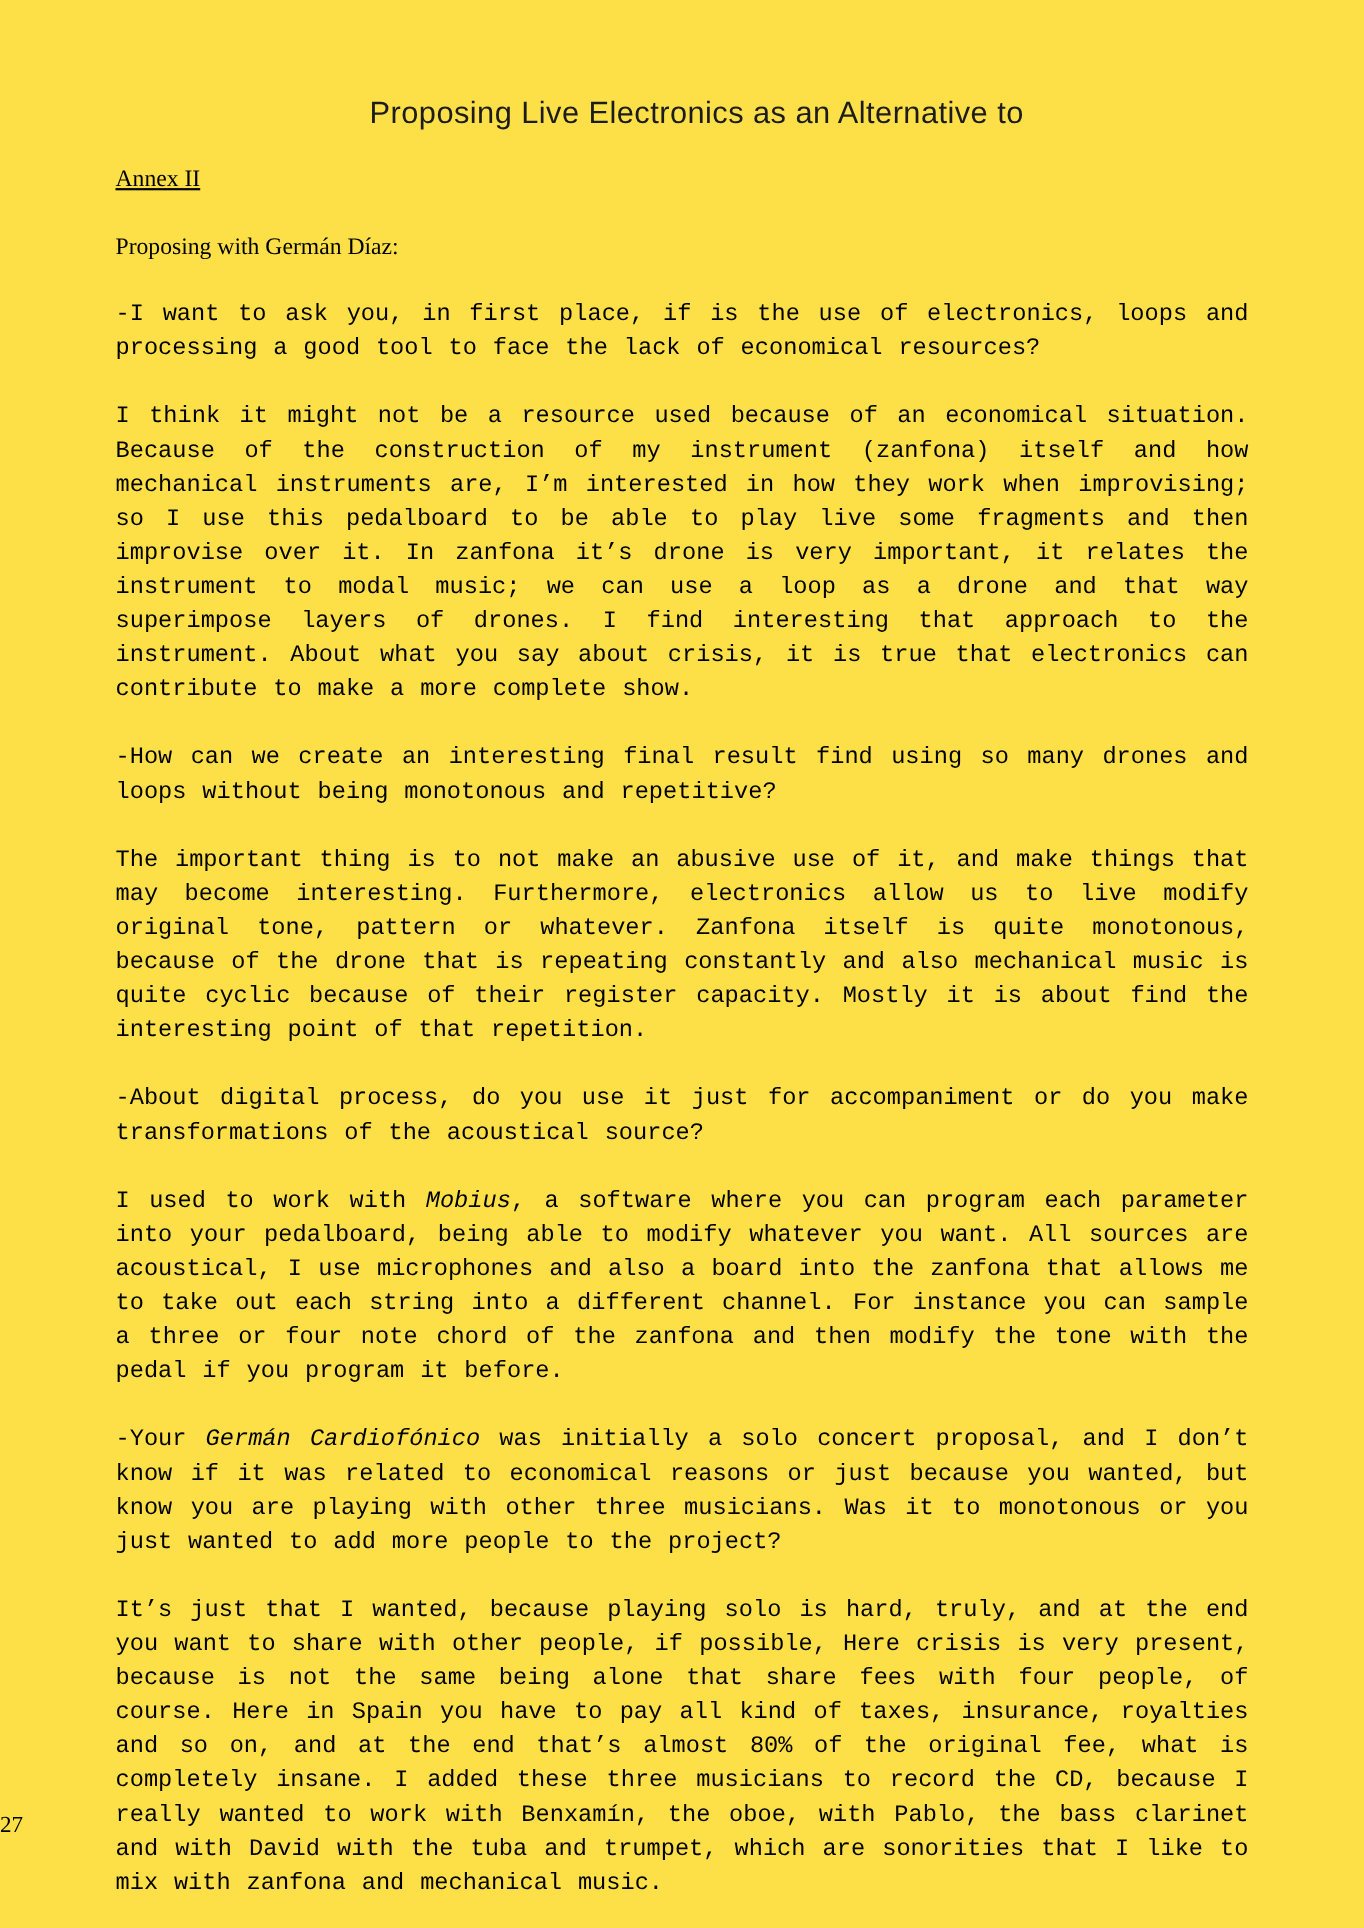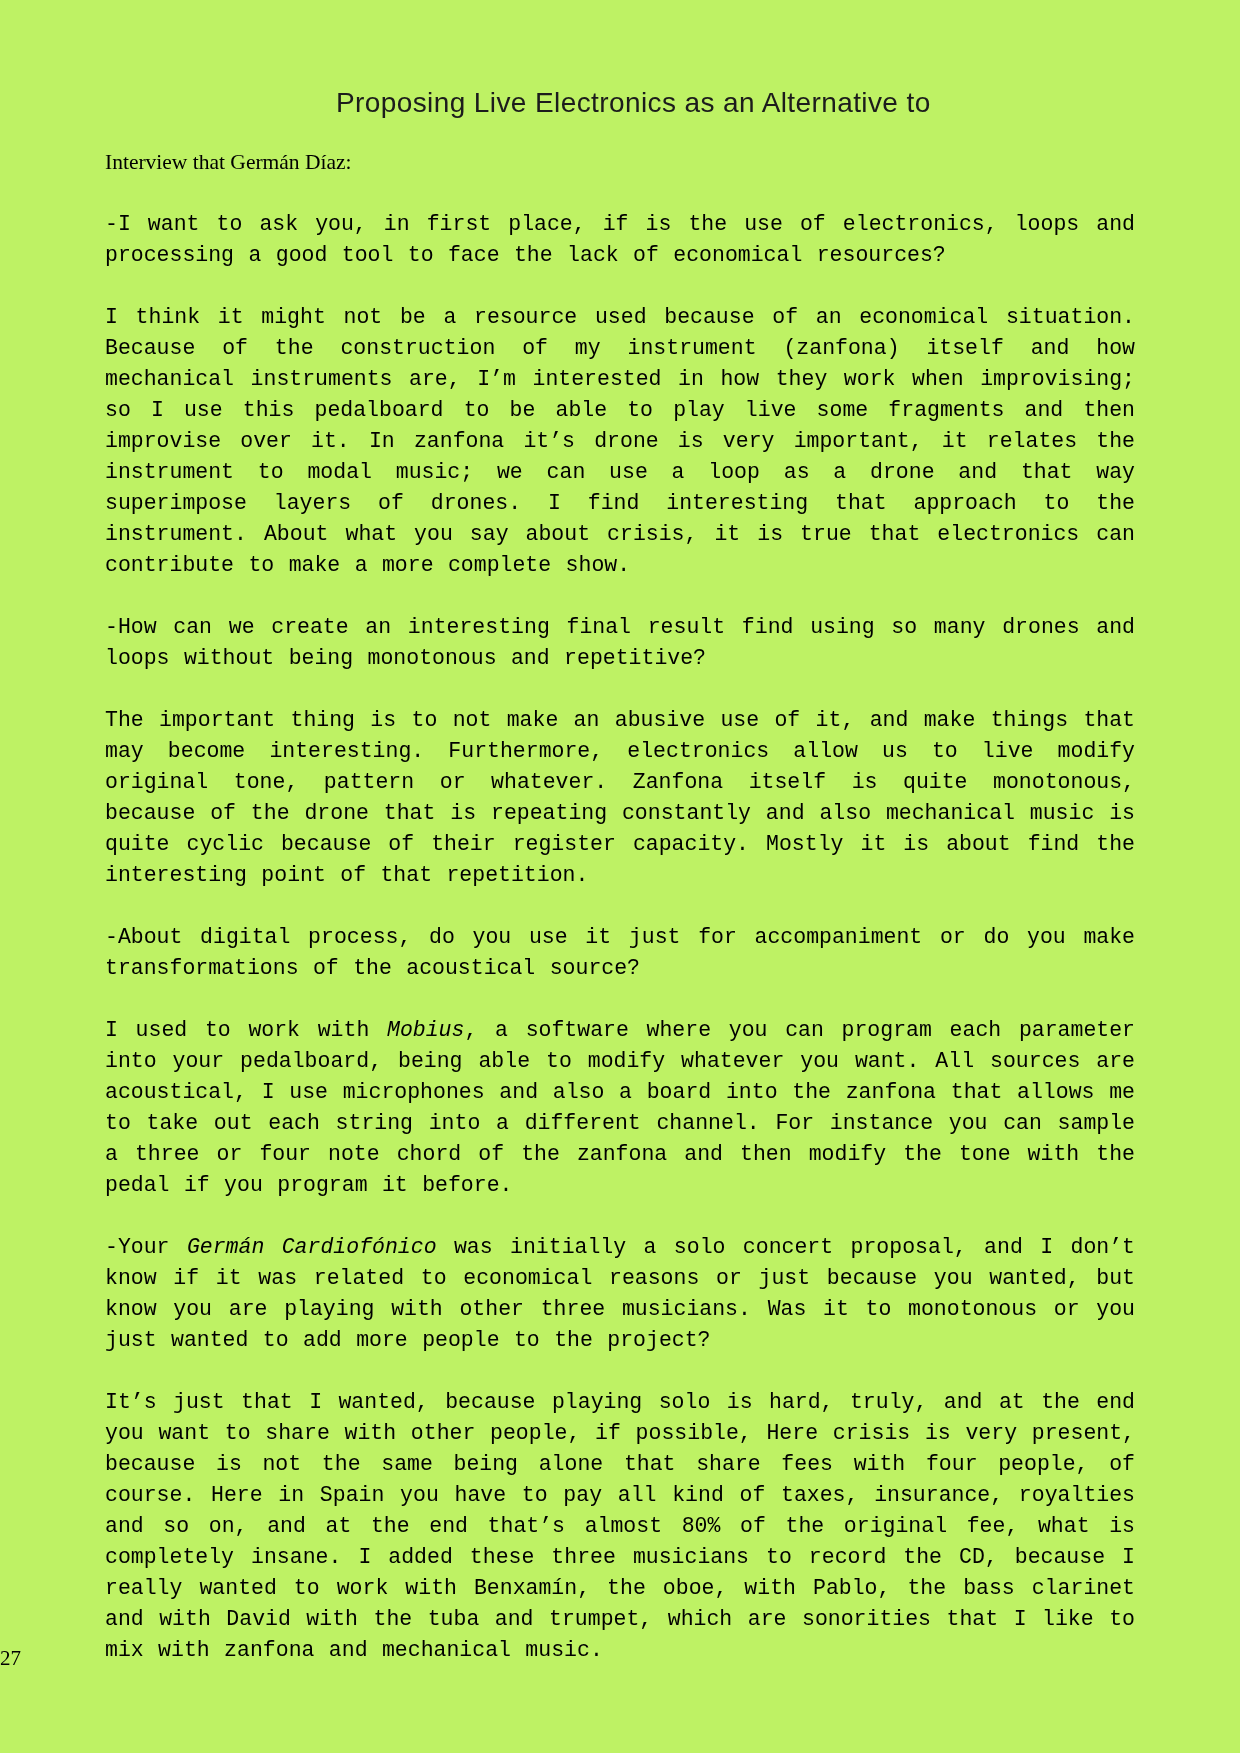--- a/index.html
+++ b/index.html
@@ -4,21 +4,21 @@
 <style>
   html, body {
     margin: 0;
     padding: 0;
     background: #ffffff;
   }
   .page {
     position: relative;
     width: 1240px;
     height: 1753px;
-    background: #bef264;
+    background: #fde047;
     box-sizing: border-box;
     padding: 79px 105px 0 105px;
     font-family: "Liberation Serif", serif;
     color: #000000;
     overflow: hidden;
   }
   .doc-header {
     margin-left: 231px;
     margin-bottom: 20px;
     font-family: "Liberation Sans", sans-serif;
@@ -63,22 +63,25 @@
 </style>
 </head>
 <body>
 
 <div class="page">
 
   <div class="doc-header">
     <div>Proposing Live Electronics as an Alternative to</div>
   </div>
 
+  <div>
+    <span class="annex-heading">Annex II</span>
+  </div>
 
-  <div class="interview-lead">Interview that Germán Díaz:</div>
+  <div class="interview-lead">Proposing with Germán Díaz:</div>
 
   <div class="paragraphs">
       <p>-I want to ask you, in first place, if is the use of electronics, loops and processing a good tool to face the lack of economical resources?</p>
       <p>I think it might not be a resource used because of an economical situation. Because of the construction of my instrument (zanfona) itself and how mechanical instruments are, I’m interested in how they work when improvising; so I use this pedalboard to be able to play live some fragments and then improvise over it. In zanfona it’s drone is very important, it relates the instrument to modal music; we can use a loop as a drone and that way superimpose layers of drones. I find interesting that approach to the instrument. About what you say about crisis, it is true that electronics can contribute to make a more complete show.</p>
       <p>-How can we create an interesting final result find using so many drones and loops without being monotonous and repetitive?</p>
       <p>The important thing is to not make an abusive use of it, and make things that may become interesting. Furthermore, electronics allow us to live modify original tone, pattern or whatever. Zanfona itself is quite monotonous, because of the drone that is repeating constantly and also mechanical music is quite cyclic because of their register capacity. Mostly it is about find the interesting point of that repetition.</p>
       <p>-About digital process, do you use it just for accompaniment or do you make transformations of the acoustical source?</p>
       <p>I used to work with <em>Mobius</em>, a software where you can program each parameter into your pedalboard, being able to modify whatever you want. All sources are acoustical, I use microphones and also a board into the zanfona that allows me to take out each string into a different channel. For instance you can sample a three or four note chord of the zanfona and then modify the tone with the pedal if you program it before.</p>
       <p>-Your <em>Germán Cardiofónico</em> was initially a solo concert proposal, and I don’t know if it was related to economical reasons or just because you wanted, but know you are playing with other three musicians. Was it to monotonous or you just wanted to add more people to the project?</p>
       <p>It’s just that I wanted, because playing solo is hard, truly, and at the end you want to share with other people, if possible, Here crisis is very present, because is not the same being alone that share fees with four people, of course. Here in Spain you have to pay all kind of taxes, insurance, royalties and so on, and at the end that’s almost 80% of the original fee, what is completely insane. I added these three musicians to record the CD, because I really wanted to work with Benxamín, the oboe, with Pablo, the bass clarinet and with David with the tuba and trumpet, which are sonorities that I like to mix with zanfona and mechanical music.</p>

